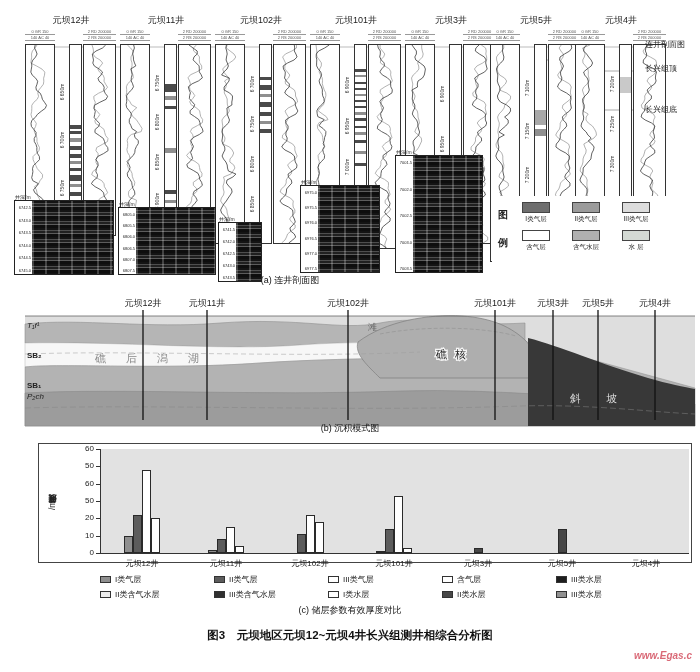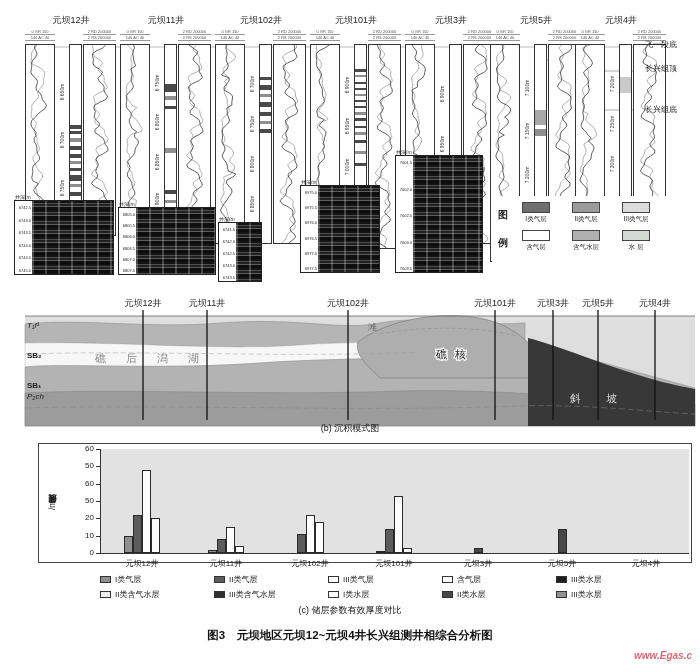--- a/index.html
+++ b/index.html
@@ -321,21 +321,21 @@
           </div>
           <div class="track" style="left: 58px; width: 33px; height: 200px;">
             <svg width="31" height="198">
               <polyline points="12.8,0.0 11.3,3.0 9.0,6.0 10.4,9.0 16.3,12.0 21.6,15.0 22.6,18.0 21.4,21.0 21.5,24.0 21.9,27.0 19.3,30.0 14.7,33.0 13.0,36.0 15.5,39.0 17.9,42.0 16.2,45.0 12.4,48.0 10.7,51.0 10.9,54.0 9.7,57.0 7.3,60.0 8.0,63.0 13.5,66.0 19.4,69.0 21.1,72.0 19.6,75.0 19.3,78.0 20.5,81.0 20.0,84.0 17.1,87.0 15.7,90.0 18.3,93.0 21.2,96.0 19.7,99.0 14.8,102.0 11.2,105.0 10.4,108.0 9.5,111.0 7.2,114.0 6.9,117.0 11.3,120.0 16.9,123.0 18.8,126.0 16.9,129.0 15.8,132.0 17.6,135.0 19.0,138.0 18.1,141.0 17.6,144.0 20.3,147.0 23.8,150.0 23.0,153.0 17.7,156.0 12.8,159.0 11.4,162.0 10.9,165.0 8.9,168.0 7.7,171.0 10.3,174.0 15.0,177.0 16.5,180.0 14.0,183.0 12.0,186.0 13.7,189.0 16.7,192.0 17.8,195.0 18.1,198.0" fill="none" stroke="#9f9f9f" stroke-width="0.8"></polyline>
               <polyline points="14.0,0.0 11.8,3.0 11.4,6.0 12.7,9.0 12.1,12.0 9.4,15.0 9.2,18.0 14.0,21.0 20.1,24.0 22.5,27.0 21.7,30.0 21.4,33.0 22.1,36.0 20.6,39.0 16.2,42.0 13.1,45.0 14.5,48.0 17.5,51.0 17.2,54.0 13.6,57.0 11.1,60.0 11.0,63.0 10.4,66.0 7.9,69.0 7.1,72.0 11.2,75.0 17.6,78.0 20.9,81.0 20.0,84.0 19.1,87.0 20.2,90.0 20.5,93.0 18.0,96.0 15.7,99.0 17.2,102.0 20.7,105.0 20.8,108.0 16.6,111.0 12.2,114.0 10.8,117.0 10.1,120.0 7.9,123.0 6.4,126.0 9.3,129.0 15.2,132.0 18.6,135.0 17.5,138.0 15.8,141.0 16.9,144.0 18.8,147.0 18.5,150.0 17.3,153.0 19.1,156.0 23.0,159.0 23.9,162.0 19.7,165.0 14.2,168.0 11.8,171.0 11.3,174.0 9.7,177.0 7.6,180.0 8.9,183.0 13.5,186.0 16.5,189.0 15.0,192.0 12.2,195.0 12.8,198.0" fill="none" stroke="#3a3a3a" stroke-width="0.8"></polyline>
             </svg>
           </div>
         </div>
       </div>
 
-    <span class="hz-label" style="top:39px;">飞一段底</span>
+    <span class="hz-label" style="top:39px;">连井剖面图</span>
     <span class="hz-label" style="top:63px;">长兴组顶</span>
     <span class="hz-label" style="top:104px;">长兴组底</span>
 
     <div id="a-fmi">
         <div class="fmi" style="left: 14px; top: 200px; width: 100px; height: 75px;">
           <div class="ftitle">井深/m</div>
           <span class="fdep" style="top: 4px;">6742.5</span>
           <span class="fdep" style="top: 16.6px;">6743.0</span>
           <span class="fdep" style="top: 29.2px;">6743.5</span>
           <span class="fdep" style="top: 41.8px;">6744.0</span>
@@ -395,20 +395,21 @@
           <div class="alg-lb" style="left: 118px; top: 19px;">III类气层</div>
           <div class="alg-sw" style="left: 30px; top: 34px; background: rgb(255, 255, 255);"></div>
           <div class="alg-lb" style="left: 18px; top: 47px;">含气层</div>
           <div class="alg-sw" style="left: 80px; top: 34px; background: rgb(176, 176, 176);"></div>
           <div class="alg-lb" style="left: 68px; top: 47px;">含气水层</div>
           <div class="alg-sw" style="left: 130px; top: 34px; background: rgb(211, 217, 211);"></div>
           <div class="alg-lb" style="left: 118px; top: 47px;">水 层</div>
         </div>
     </div>
 
+    <div id="a-caption">(a) 连井剖面图</div>
   </div>
 
   <div id="panel-b">
       <svg width="700" height="140">
         <rect x="25" y="20" width="670" height="110" fill="#dedede"></rect>
         <path d="M25,28 C80,22 150,33 220,27 C300,21 340,35 380,27 C420,19 460,31 525,27 L525,45 C460,51 380,43 300,49 C220,55 120,45 25,47 Z" fill="#b5b5b5" stroke="#8f8f8f" stroke-width="0.6"></path>
         <path d="M25,47 C120,45 220,55 300,49 C380,43 460,51 525,45 L560,55 C480,64 360,60 260,67 C160,74 60,67 25,71 Z" fill="#f7f7f7" stroke="#b5b5b5" stroke-width="0.5"></path>
         <path d="M25,71 C60,67 160,74 260,67 C360,60 480,64 560,55 L695,92 L695,130 L25,130 Z" fill="#b3b3b3" stroke="#8f8f8f" stroke-width="0.5"></path>
         <path d="M25,97 C120,92 260,100 400,95 C500,92 600,104 695,108 L695,130 L25,130 Z" fill="#9c9c9c" stroke="#858585" stroke-width="0.5"></path>
         <path d="M358,46 C386,25 428,18 462,20 C492,22 512,31 527,46 C537,58 537,70 529,82 L380,82 C368,70 354,58 358,46 Z" fill="#aeaeae" stroke="#7d7d7d" stroke-width="0.7"></path>

